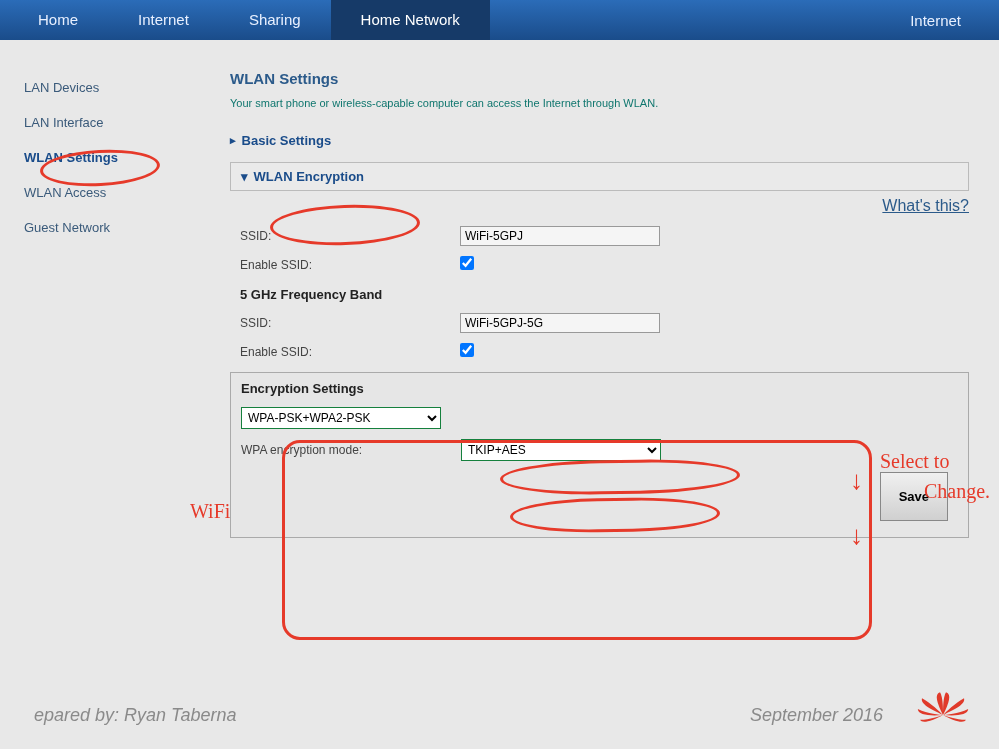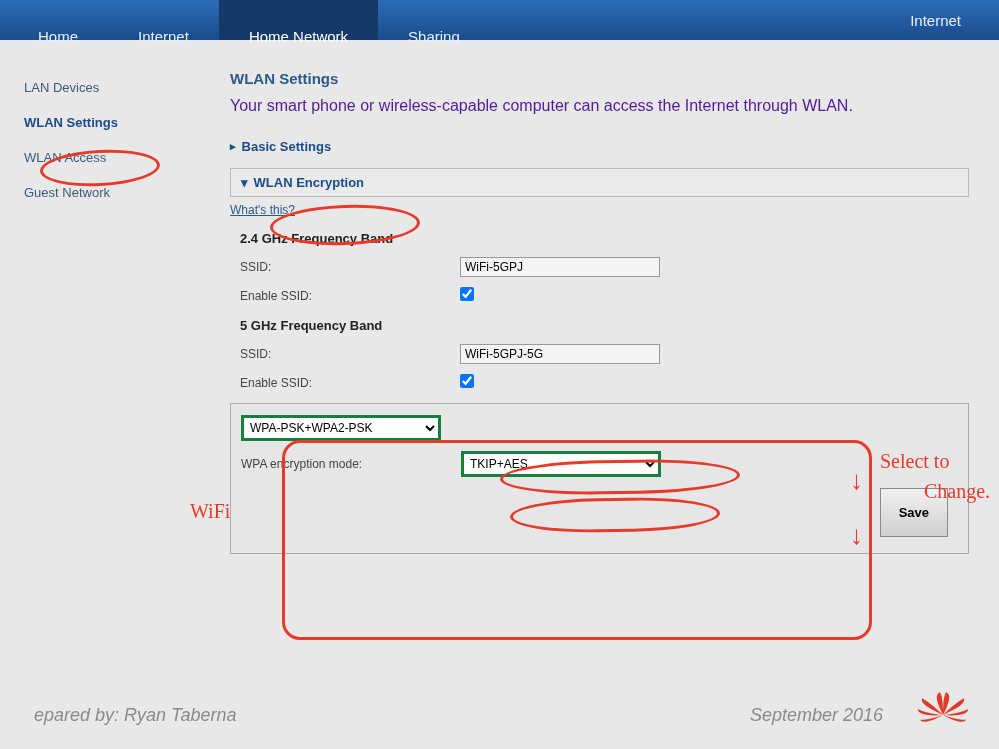--- a/index.html
+++ b/index.html
@@ -21,21 +21,21 @@
     .topnav {
       display: flex;
       background: linear-gradient(#2b6cb8, #1a4c8a);
       height: 40px;
       align-items: center;
       padding: 0 8px;
     }
     .topnav .tab {
       color: #e8f0ff;
       font-size: 15px;
-      padding: 17px 30px;
+      padding: 0 30px;
       height: 40px;
       line-height: 40px;
       cursor: pointer;
     }
     .topnav .tab.active {
       background: #163a68;
       color: #fff;
     }
     .topnav .spacer { flex: 1; }
     .topnav .maintain {
@@ -67,22 +67,22 @@
       flex: 1;
       padding: 0 10px;
     }
     .page-title {
       color: #2b5a8a;
       font-size: 15px;
       font-weight: bold;
       margin-bottom: 10px;
     }
     .desc {
-      color: #4c1d95;
-      font-size: 16px;
+      color: #0f766e;
+      font-size: 11px;
       margin-bottom: 16px;
     }
     .section-link {
       color: #1a4c8a;
       font-size: 13px;
       font-weight: bold;
       padding: 8px 0;
       cursor: pointer;
       display: flex;
       align-items: center;
@@ -100,21 +100,22 @@
     }
     .section-box .section-title {
       color: #1a4c8a;
       font-weight: bold;
       font-size: 13px;
       display: flex;
       align-items: center;
       gap: 6px;
     }
     .whatsthis {
-      font-size: 12px;
+      text-align: right;
+      font-size: 16px;
       color: #2b5a8a;
       text-decoration: underline;
       padding: 6px 0;
       cursor: pointer;
     }
     .group-title {
       font-weight: bold;
       font-size: 13px;
       color: #222;
       margin: 8px 0 6px 10px;
@@ -134,21 +135,21 @@
       width: 200px;
       font-size: 12px;
       padding: 2px 4px;
       border: 1px solid #999;
       background: #f5f5f5;
     }
     .row .field select {
       width: 200px;
       font-size: 12px;
       padding: 2px;
-      border: 3px solid #15803d;
+      border: 1px solid #15803d;
       background: #fff;
     }
     .row .field input[type="checkbox"] {
       width: 14px; height: 14px;
     }
     .enc-box {
       border: 1px solid #aaa;
       padding: 6px 0 10px 0;
       margin: 6px 0;
       background: #e6e6e6;
@@ -221,30 +222,31 @@
     }
   </style>
 </head>
 <body>
 
 <div class="app">
 
   <div class="topnav">
     <div class="tab">Home</div>
     <div class="tab">Internet</div>
+    <div class="tab">Sharing</div>
     <div class="tab active">Home Network</div>
-    <div class="tab">Sharing</div>
     <div class="spacer"></div>
     <div class="maintain">Internet</div>
   </div>
 
   <div class="layout">
 
     <div class="sidebar">
       <div class="side-item">LAN Devices</div>
+      <div class="side-item">LAN Interface</div>
       <div class="side-item selected">WLAN Settings</div>
       <div class="side-item">WLAN Access</div>
       <div class="side-item">Guest Network</div>
     </div>
 
     <div class="main">
       <div class="page-title">WLAN Settings</div>
       <div class="desc">Your smart phone or wireless-capable computer can access the Internet through WLAN.</div>
 
       <div class="section-link">
@@ -254,41 +256,41 @@
 
       <div class="section-box">
         <div class="section-title">
           <span class="caret">▾</span>
           <span>WLAN Encryption</span>
         </div>
       </div>
 
       <div class="whatsthis">What's this?</div>
 
-      <div class="group-title">2.4 GHz Frequency Band</div>
       <div class="row">
         <div class="label">SSID:</div>
         <div class="field"><input type="text" value="WiFi-5GPJ" style=""></div>
       </div>
       <div class="row">
         <div class="label">Enable SSID:</div>
         <div class="field"><input type="checkbox" checked="" style=""></div>
       </div>
 
       <div class="group-title">5 GHz Frequency Band</div>
       <div class="row">
         <div class="label">SSID:</div>
         <div class="field"><input type="text" value="WiFi-5GPJ-5G" style=""></div>
       </div>
       <div class="row">
         <div class="label">Enable SSID:</div>
         <div class="field"><input type="checkbox" checked="" style=""></div>
       </div>
 
       <div class="enc-box">
+        <div class="etitle">Encryption Settings</div>
 
         <div class="row">
           <div class="field">
             <select>
               <option>WPA-PSK+WPA2-PSK</option>
             </select>
           </div>
         </div>
 
         <div class="row">

